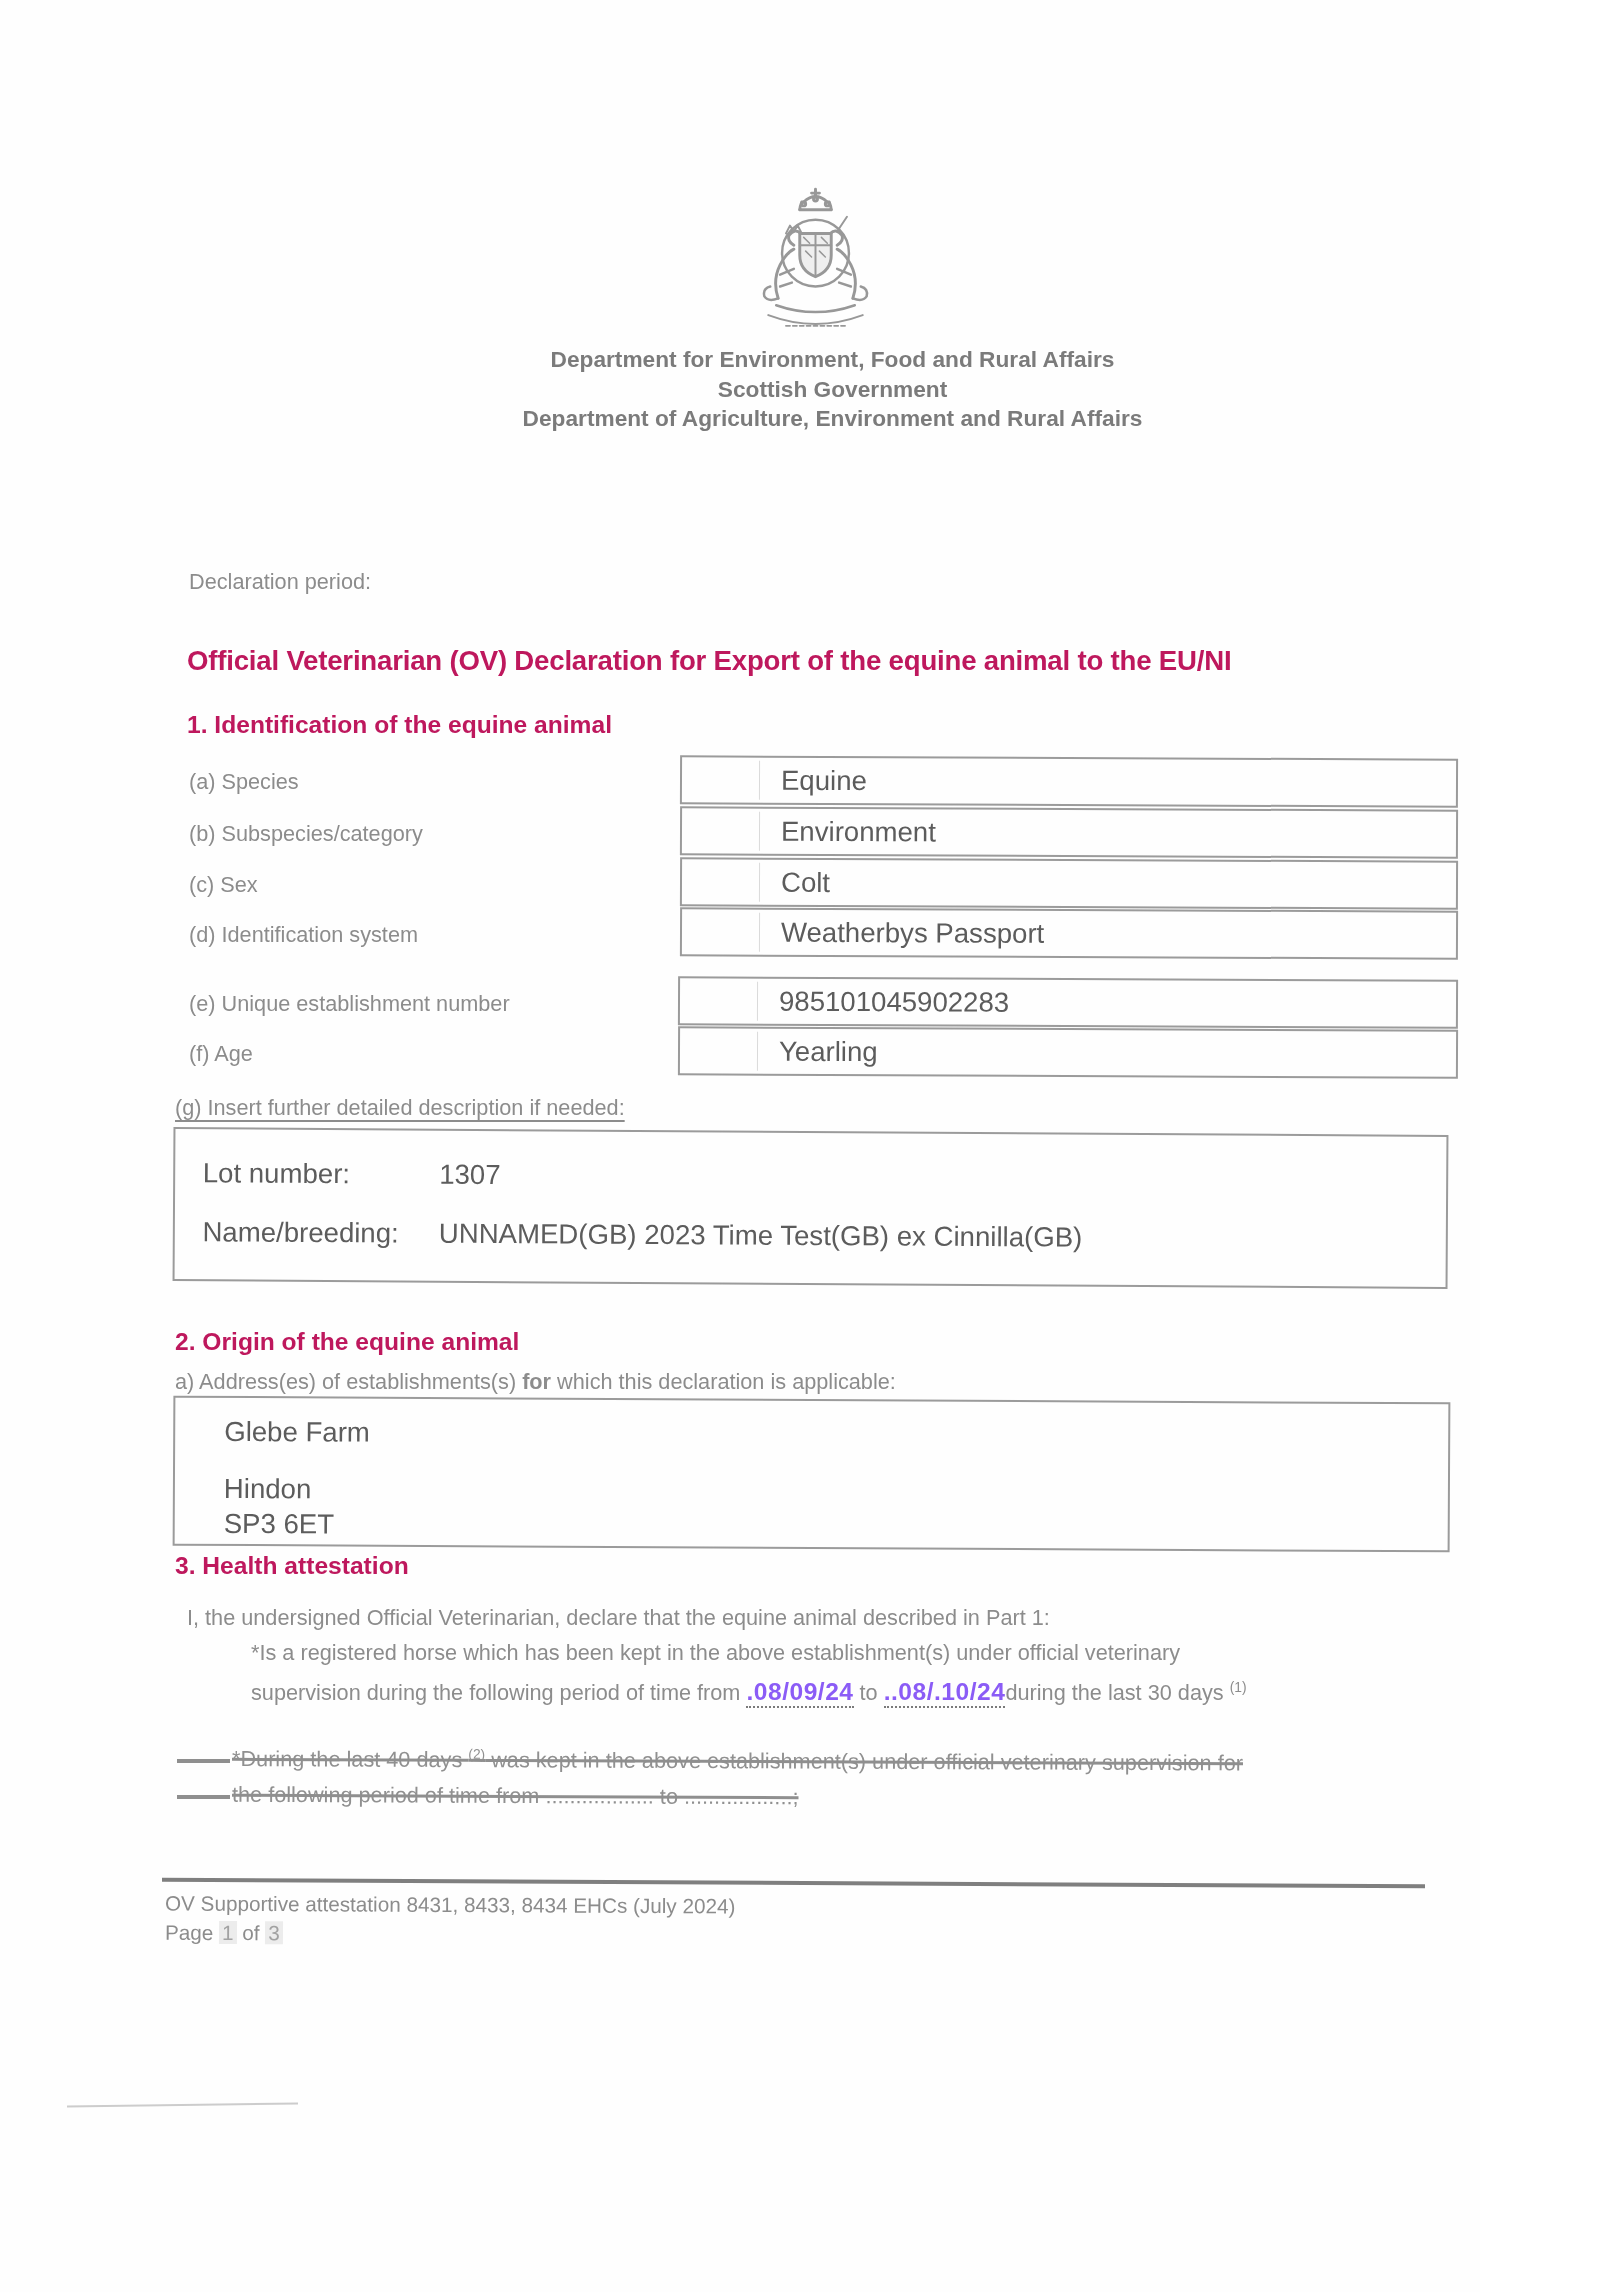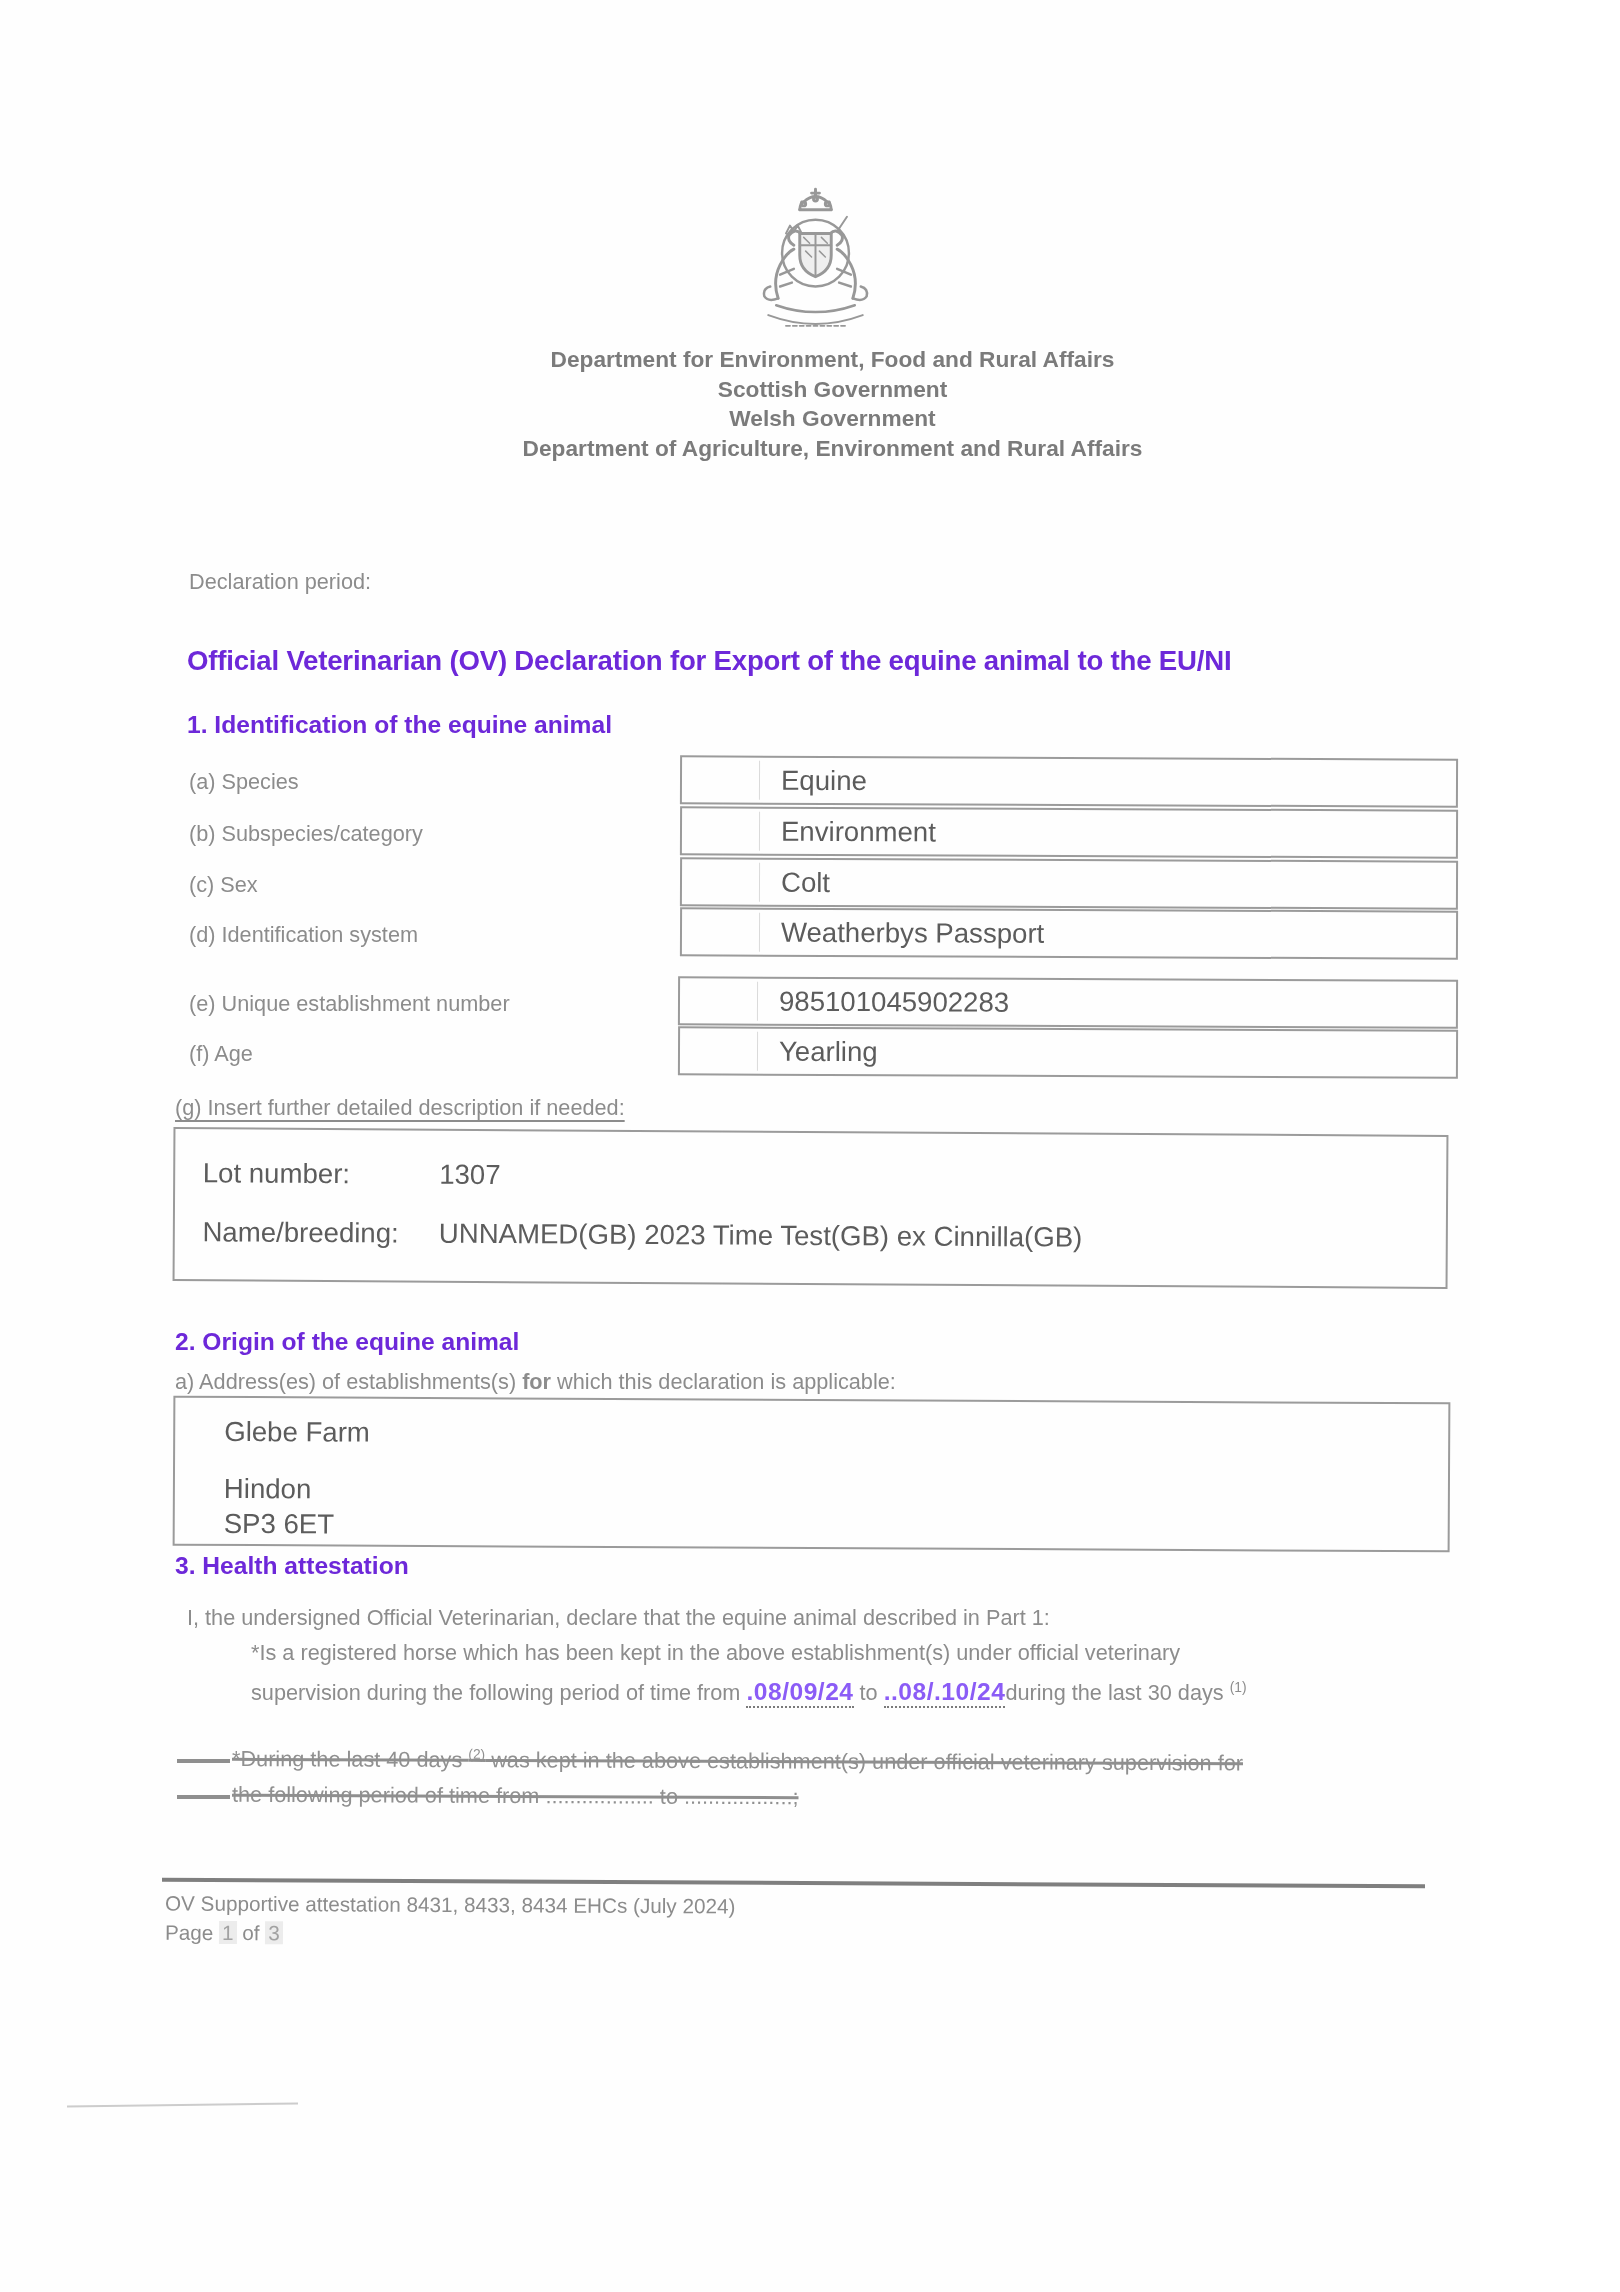--- a/index.html
+++ b/index.html
@@ -3,21 +3,21 @@
 <meta charset="utf-8">
 <style>
   html,body { margin:0; padding:0; background:#ffffff; }
   .page {
     position:relative; width:1480px; height:2292px; background:#fefefe;
     font-family:Liberation Sans, sans-serif; overflow:hidden;
     filter: blur(0.2px);
   }
   .abs { position:absolute; }
   .lbl { font-size:21.7px; color:#8c8c8c; white-space:nowrap; }
-  .heading { font-weight:bold; color:#6d28d9; white-space:nowrap; }
+  .heading { font-weight:bold; color:#be185d; white-space:nowrap; }
   .h-title { font-size:27.6px; letter-spacing:-0.2px; }
   .h-sec { font-size:24.6px; }
   .org-lines { text-align:center; font-size:22.7px; font-weight:bold; color:#7b7b7b; line-height:29.6px; }
   .vbox { position:absolute; border:2px solid #9b9b9b; transform:rotate(0.25deg); }
   .vbox .divider { position:absolute; left:77px; top:3px; bottom:3px; width:1px; background:#dadada; }
   .vbox .val { position:absolute; left:99px; top:50%; transform:translateY(-50%);
                font-size:27.6px; color:#5c5c5c; white-space:nowrap; }
   .bigbox { position:absolute; border:2px solid #9b9b9b; transform:rotate(0.35deg); }
   .val-text { font-size:27.6px; color:#5c5c5c; white-space:nowrap; }
   .underlined { text-decoration:underline; text-decoration-color:#8c8c8c; text-underline-offset:4.9px; }
@@ -68,21 +68,20 @@
         <path d="M50 127 q40 14 80 0" stroke-width="2.5"></path>
         <path d="M42 137 q48 18 96 0" stroke-width="2"></path>
         <path d="M60 148 h60" stroke-width="2" stroke-dasharray="4 3"></path>
       </g>
     </svg>
   </div>
 
   <div class="abs org-lines" style="left:340px; top:345px; width:985px;">
     <div>Department for Environment, Food and Rural Affairs</div>
     <div>Scottish Government</div>
-    <div>Welsh Government</div>
     <div>Department of Agriculture, Environment and Rural Affairs</div>
   </div>
 
   <div class="abs lbl" style="left:189px; top:569px;">Declaration period:</div>
 
   <div class="abs heading h-title" style="left:187px; top:645px;">Official Veterinarian (OV) Declaration for Export of the equine animal to the EU/NI</div>
 
   <div class="abs heading h-sec" style="left:187px; top:711px;">1. Identification of the equine animal</div>
 
   <div class="abs lbl" style="left:189px; top:769px;">(a) Species</div>

